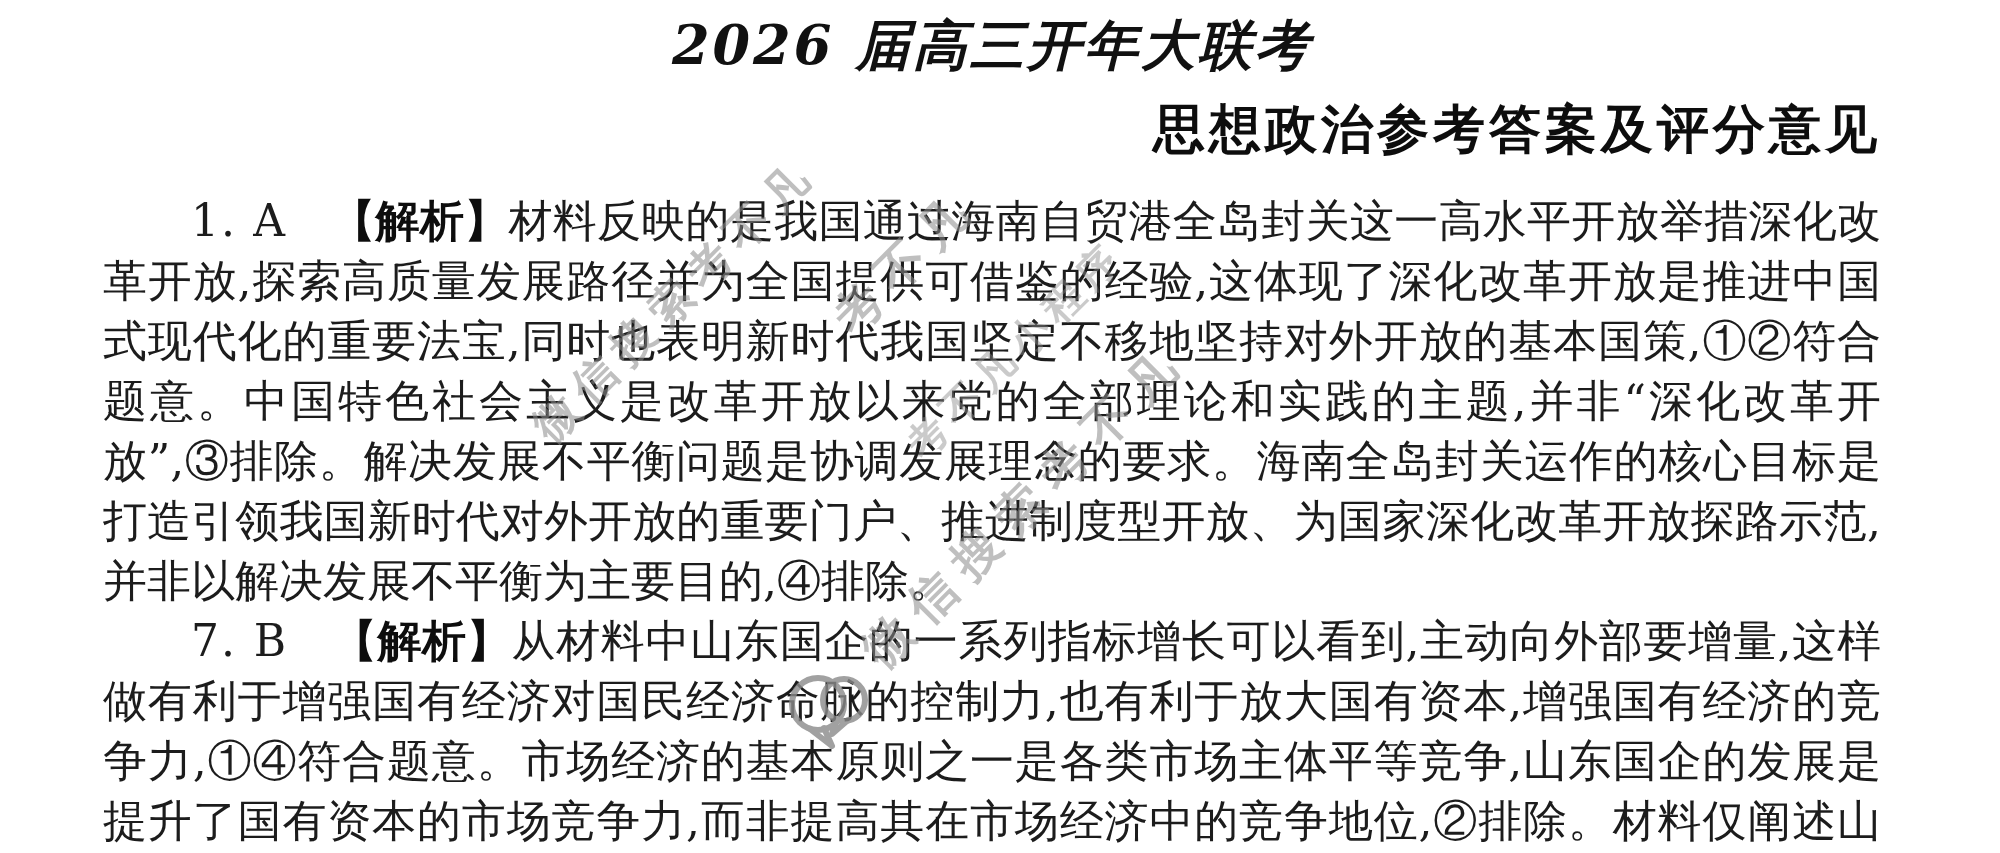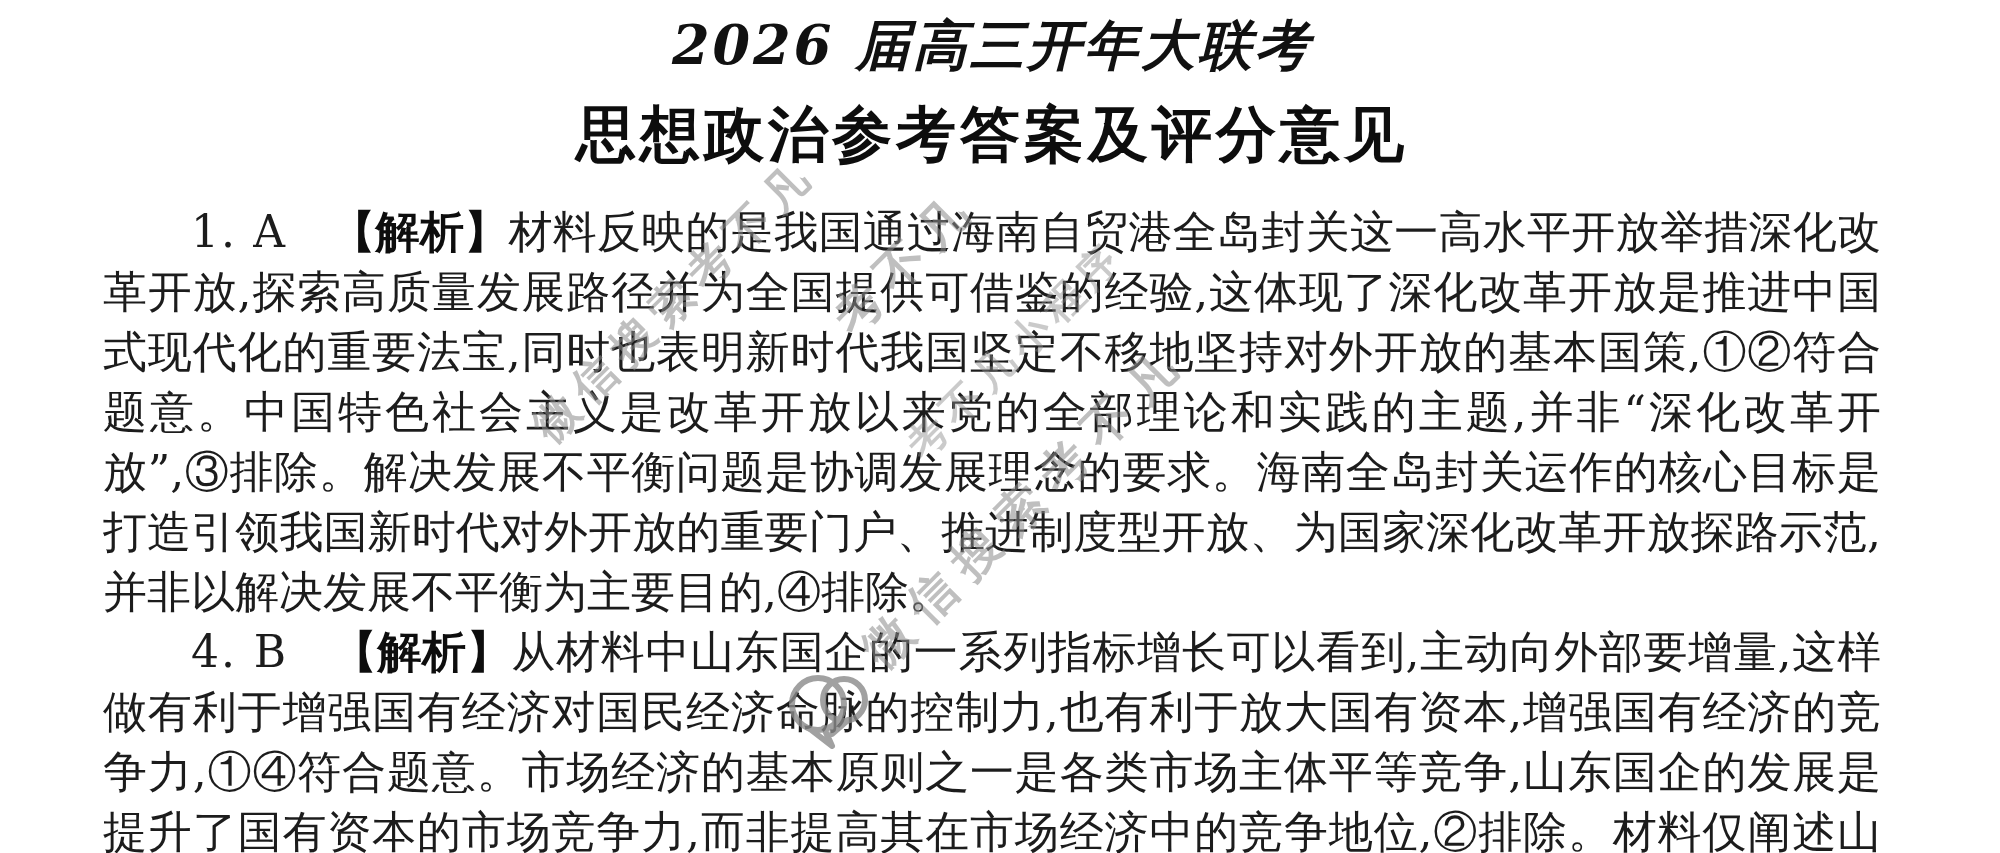--- a/index.html
+++ b/index.html
@@ -27,22 +27,22 @@
     font-size: 54px;
     font-weight: 700;
     letter-spacing: 3px;
     font-family: "DejaVu Serif", "Liberation Serif", serif;
     color: #111111;
     white-space: nowrap;
     font-style: italic;
   }
   .title-line2 {
     margin: 12px 0 0 0;
-    text-align: center;
-    font-size: 60px;
+    text-align: right;
+    font-size: 52px;
     font-weight: 700;
     letter-spacing: 4px;
     font-family: "DejaVu Sans", "Liberation Sans", sans-serif;
     color: #0d0d0d;
     white-space: nowrap;
   }
   .answers {
     margin-top: 26px;
   }
   .para {
@@ -106,15 +106,15 @@
   </svg>
 </span>
 
 <div class="page">
   <h1 class="title-line1">2026 届高三开年大联考</h1>
   <h2 class="title-line2">思想政治参考答案及评分意见</h2>
 
   <div class="answers">
     <p class="para"><span class="q-number">1. A</span> <span class="q-label">【解析】</span><span>材料反映的是我国通过海南自贸港全岛封关这一高水平开放举措深化改革开放,探索高质量发展路径并为全国提供可借鉴的经验,这体现了深化改革开放是推进中国式现代化的重要法宝,同时也表明新时代我国坚定不移地坚持对外开放的基本国策,①②符合题意。中国特色社会主义是改革开放以来党的全部理论和实践的主题,并非“深化改革开放”,③排除。解决发展不平衡问题是协调发展理念的要求。海南全岛封关运作的核心目标是打造引领我国新时代对外开放的重要门户、推进制度型开放、为国家深化改革开放探路示范,并非以解决发展不平衡为主要目的,④排除。</span></p>
 
-    <p class="para"><span class="q-number">4. B</span> <span class="q-label">【解析】</span><span>从材料中山东国企的一系列指标增长可以看到,主动向外部要增量,这样做有利于增强国有经济对国民经济命脉的控制力,也有利于放大国有资本,增强国有经济的竞争力,①④符合题意。市场经济的基本原则之一是各类市场主体平等竞争,山东国企的发展是提升了国有资本的市场竞争力,而非提高其在市场经济中的竞争地位,②排除。材料仅阐述山东国资国企自身的发展实践,未涉及社会资本参与国有经济经营的内容,也无关于社会资本利润的表述,③排除。</span></p>
+    <p class="para"><span class="q-number">7. B</span> <span class="q-label">【解析】</span><span>从材料中山东国企的一系列指标增长可以看到,主动向外部要增量,这样做有利于增强国有经济对国民经济命脉的控制力,也有利于放大国有资本,增强国有经济的竞争力,①④符合题意。市场经济的基本原则之一是各类市场主体平等竞争,山东国企的发展是提升了国有资本的市场竞争力,而非提高其在市场经济中的竞争地位,②排除。材料仅阐述山东国资国企自身的发展实践,未涉及社会资本参与国有经济经营的内容,也无关于社会资本利润的表述,③排除。</span></p>
   </div>
 </div>
 
 </body></html>

